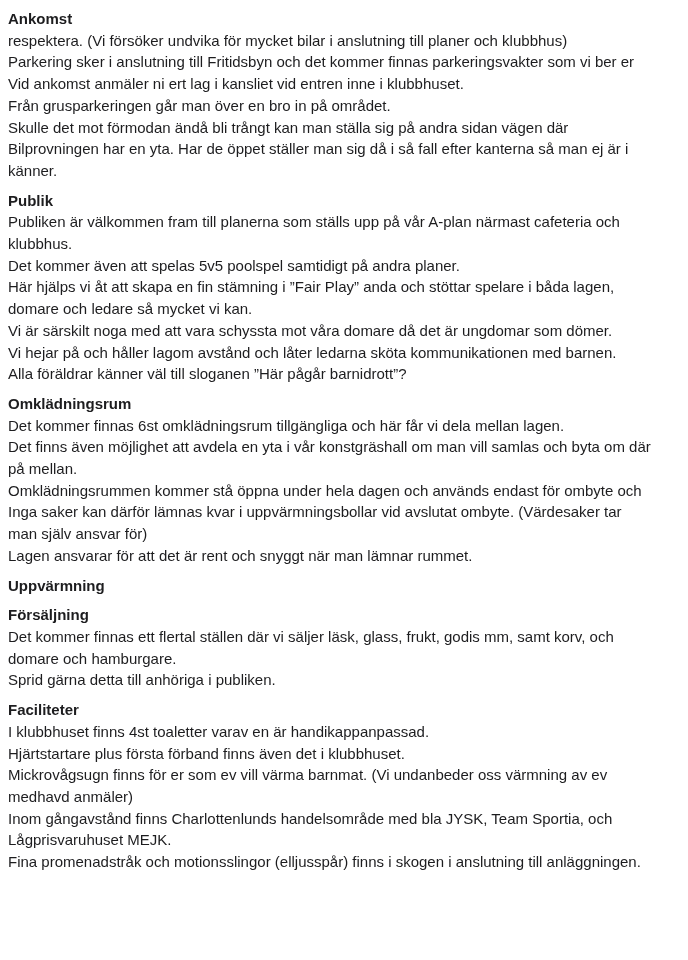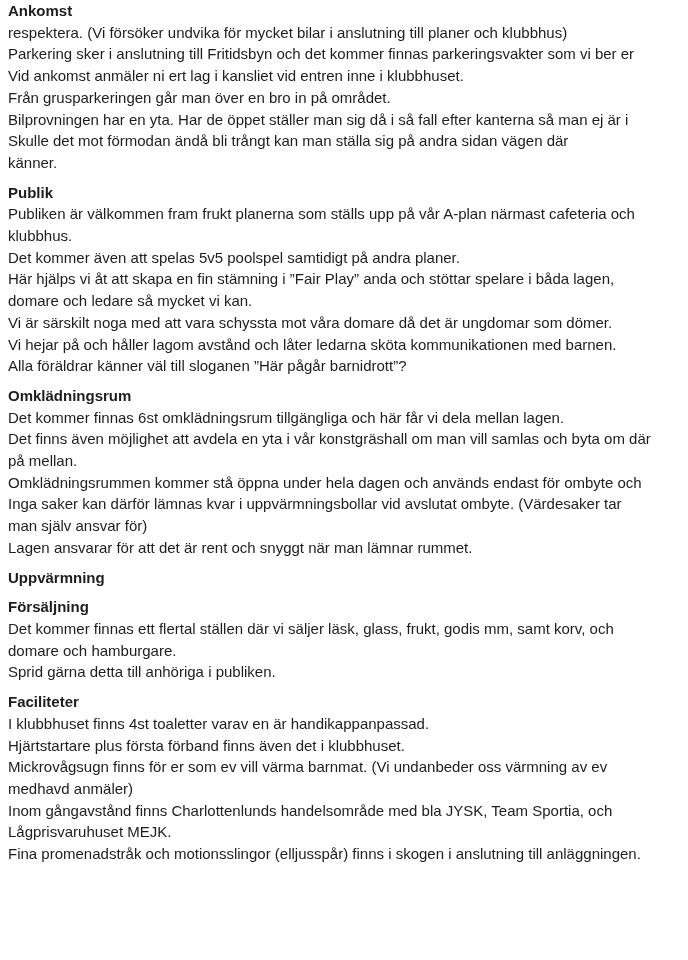--- a/index.html
+++ b/index.html
@@ -12,21 +12,21 @@
     background: #ffffff;
     color: #1d1d1f;
     font-family: "Liberation Sans", "DejaVu Sans", sans-serif;
     font-size: 15px;
     overflow: hidden;
   }
   .doc {
     box-sizing: border-box;
     width: 568px;
     height: 960px;
-    padding: 0 18px 0 8px;
+    padding: 8px 18px 0 8px;
   }
   .doc-section {
     margin: 0 0 8px 0;
   }
   .section-heading {
     font-size: 15px;
     font-weight: 700;
     line-height: 21.7px;
     margin: 0;
     white-space: pre;
@@ -41,30 +41,30 @@
 
 <main class="doc">
 
   <section class="doc-section">
     <h2 class="section-heading">Ankomst</h2>
     <div>
         <div class="line">respektera. (Vi försöker undvika för mycket bilar i anslutning till planer och klubbhus)</div>
         <div class="line">Parkering sker i anslutning till Fritidsbyn och det kommer finnas parkeringsvakter som vi ber er</div>
         <div class="line">Vid ankomst anmäler ni ert lag i kansliet vid entren inne i klubbhuset.</div>
         <div class="line">Från grusparkeringen går man över en bro in på området.</div>
+        <div class="line">Skulle det mot förmodan ändå bli trångt kan man ställa sig på andra sidan vägen där</div>
         <div class="line">Bilprovningen har en yta. Har de öppet ställer man sig då i så fall efter kanterna så man ej är i</div>
-        <div class="line">Skulle det mot förmodan ändå bli trångt kan man ställa sig på andra sidan vägen där</div>
         <div class="line">känner.</div>
       </div>
   </section>
 
   <section class="doc-section">
     <h2 class="section-heading">Publik</h2>
     <div>
-        <div class="line">Publiken är välkommen fram frukt planerna som ställs upp på vår A-plan närmast cafeteria och</div>
+        <div class="line">Publiken är välkommen fram till planerna som ställs upp på vår A-plan närmast cafeteria och</div>
         <div class="line">klubbhus.</div>
         <div class="line">Det kommer även att spelas 5v5 poolspel samtidigt på andra planer.</div>
         <div class="line">Här hjälps vi åt att skapa en fin stämning i ”Fair Play” anda och stöttar spelare i båda lagen,</div>
         <div class="line">domare och ledare så mycket vi kan.</div>
         <div class="line">Vi är särskilt noga med att vara schyssta mot våra domare då det är ungdomar som dömer.</div>
         <div class="line">Vi hejar på och håller lagom avstånd och låter ledarna sköta kommunikationen med barnen.</div>
         <div class="line">Alla föräldrar känner väl till sloganen ”Här pågår barnidrott”?</div>
       </div>
   </section>
 

